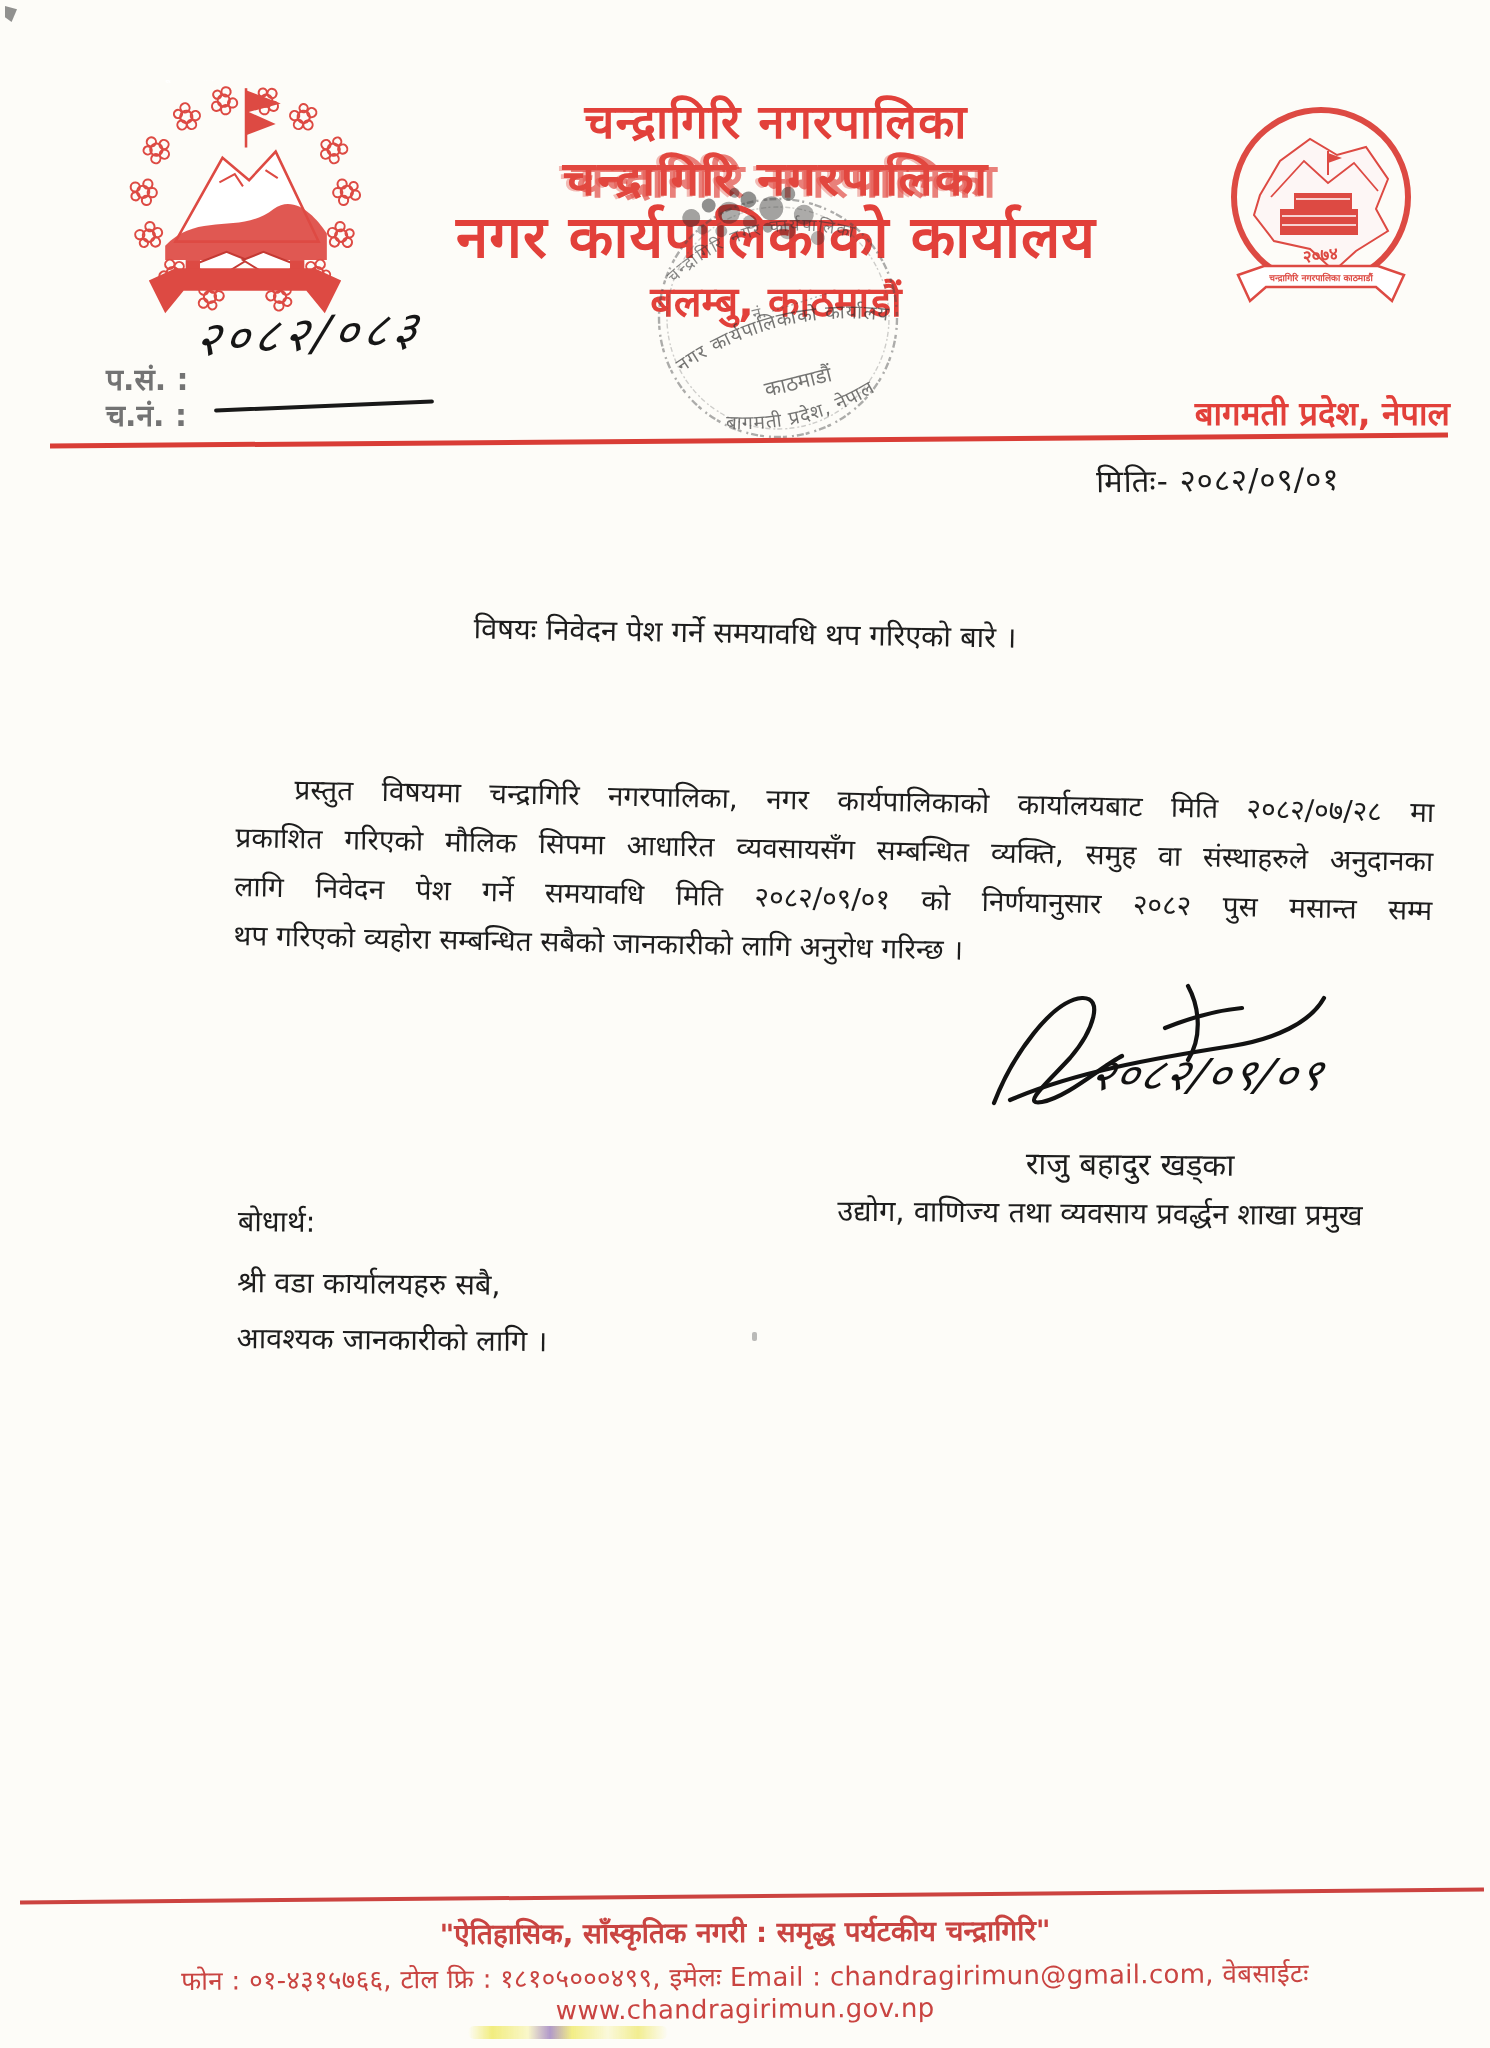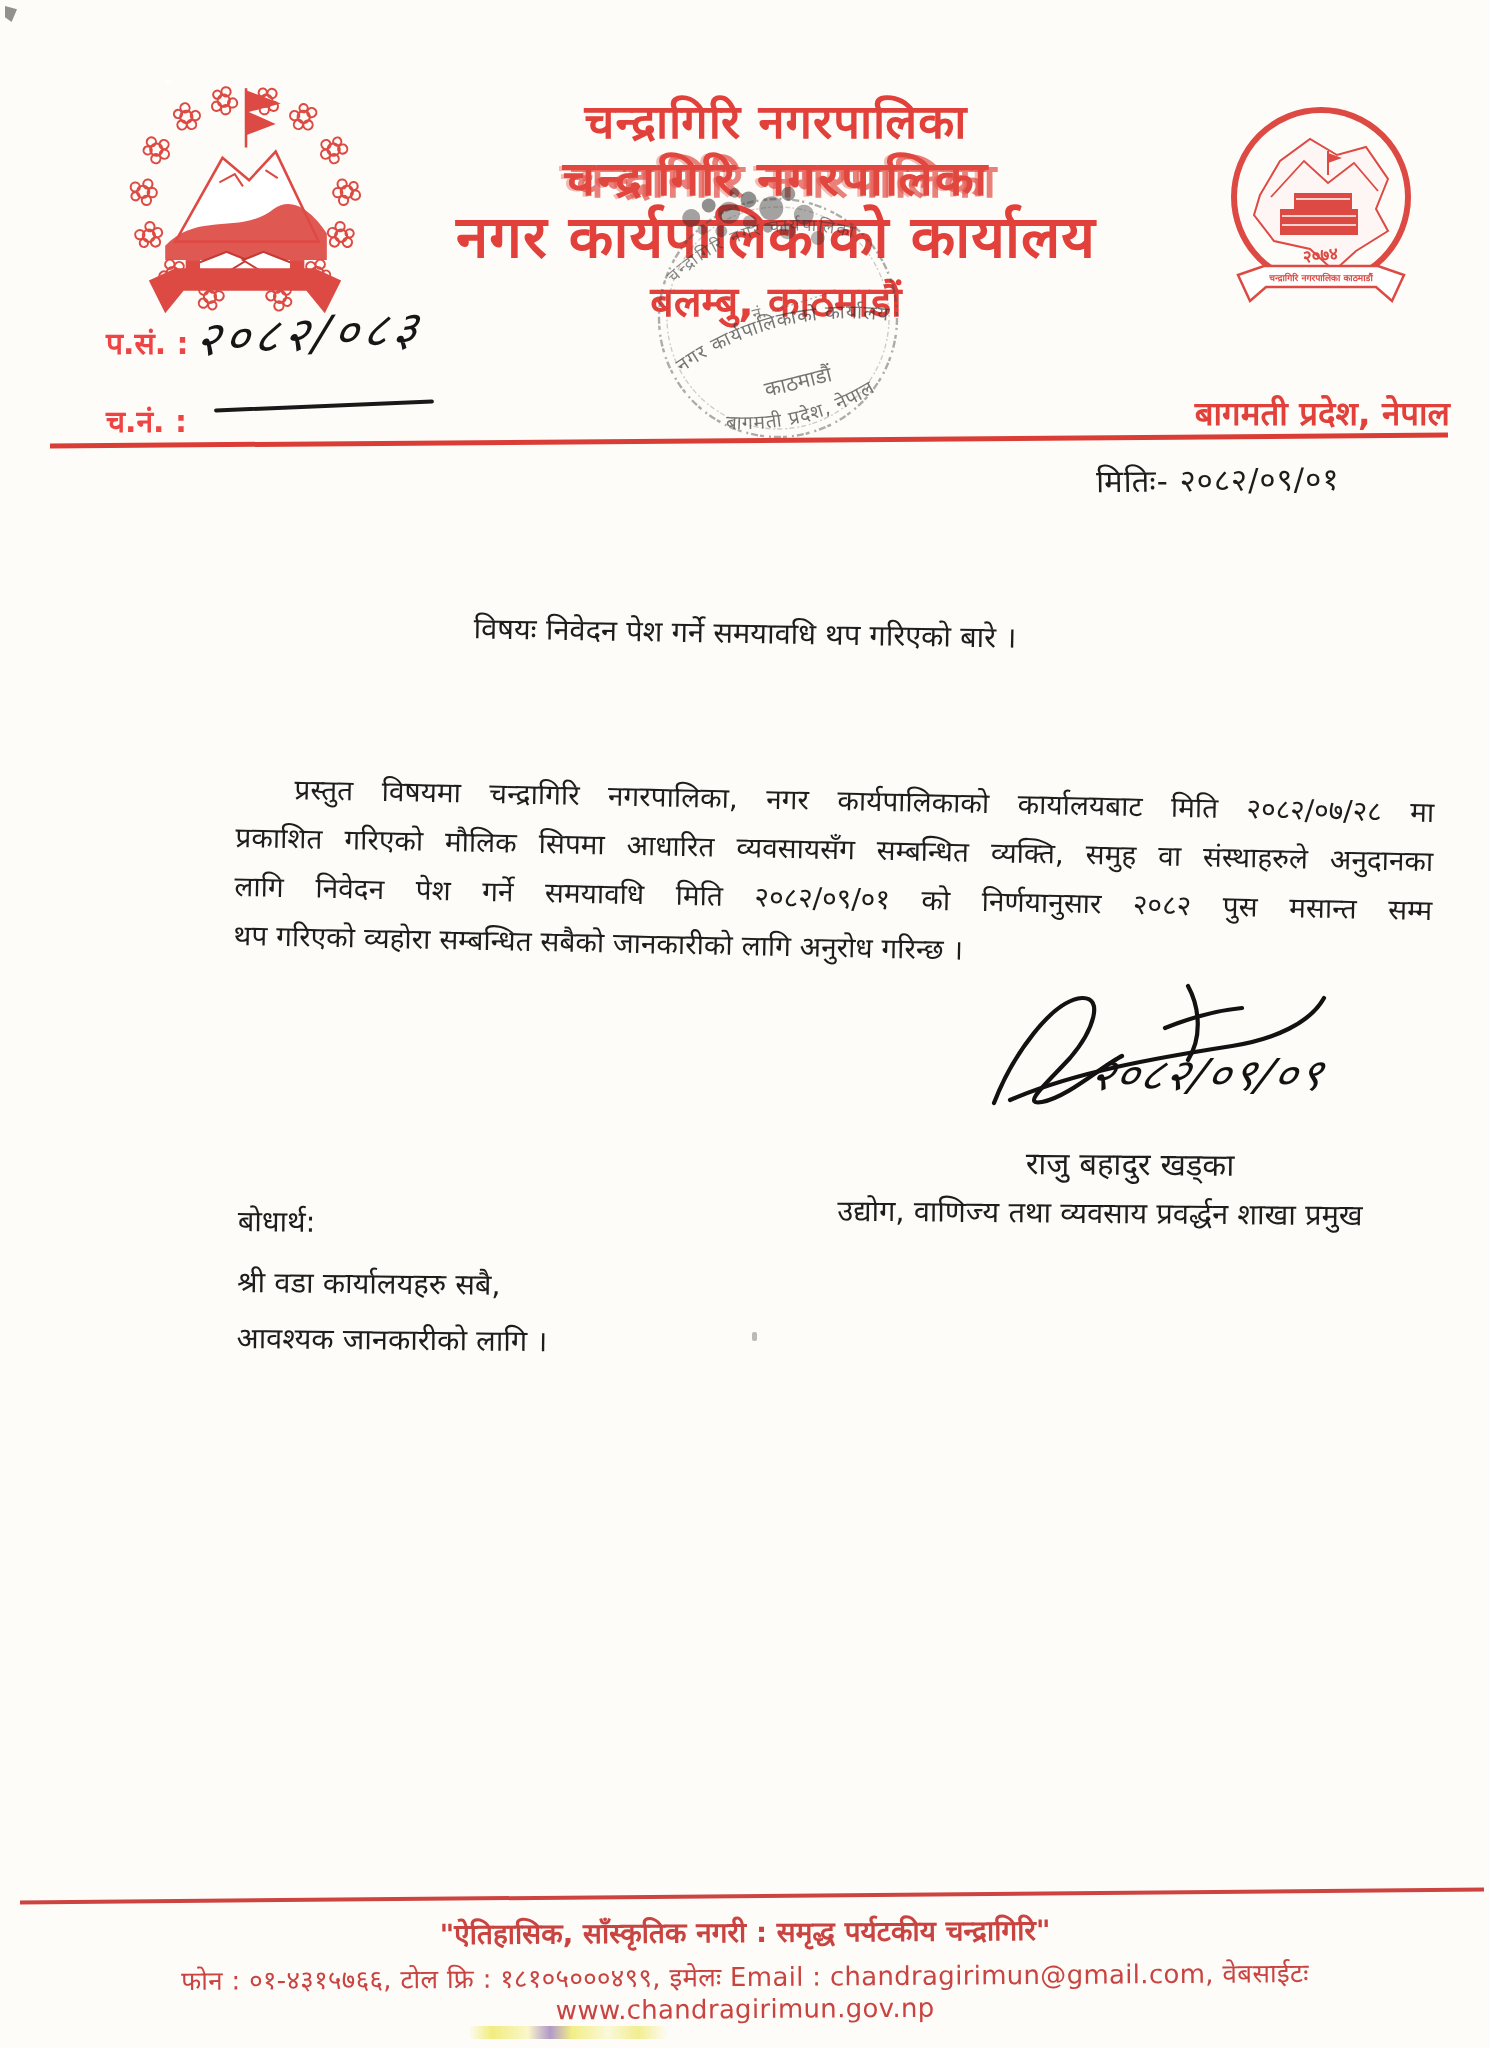--- a/index.html
+++ b/index.html
@@ -16,23 +16,23 @@
   .title-block{position:absolute; left:368px; top:96px; width:816px; text-align:center; color:#e2403a;}
   .muni-name{font-size:47px; font-weight:600; letter-spacing:1px; line-height:1.1;}
   .muni-ghost{
     font-size:51px; font-weight:800; letter-spacing:2px; line-height:1.05; margin-top:4px;
     color:#e2473f; filter:blur(.5px);
     text-shadow:9px 3px 0 rgba(222,62,54,.65), -3px 1px 0 rgba(222,62,54,.35);
     transform:scaleY(.92);
   }
   .office-name{font-size:58px; font-weight:800; letter-spacing:1px; margin-top:2px; line-height:1.05;}
   .place-name{font-size:41px; font-weight:700; margin-top:4px;}
-  .ref-row{position:absolute; left:106px; color:#ef4444; font-weight:700; font-size:30px;}
+  .ref-row{position:absolute; left:106px; color:#737373; font-weight:700; font-size:30px;margin-top:36px;}
   .ref-row.r1{top:322px;}
-  .ref-row.r2{top:400px;}
+  .ref-row.r2{top:358px;}
   .hand{
     position:absolute; left:196px; top:300px; font-size:47px; color:#161616;
     font-style:italic; letter-spacing:5px; transform:rotate(-3deg) skewX(-10deg);
     font-weight:500;
   }
   .hand-rule{position:absolute; left:214px; top:404px; width:220px; height:4px; background:#191919; border-radius:3px; transform:rotate(-2.4deg);}
   .province{position:absolute; left:1160px; top:390px; width:290px; font-size:33px; font-weight:800; color:#e2403a; text-align:right;}
   .red-rule{position:absolute; left:50px; top:438px; width:1398px; height:5px; background:#d93d36; transform:rotate(-.45deg);}
   .date-line{position:absolute; left:1096px; top:458px; font-size:31px; letter-spacing:1px; transform:rotate(-.6deg);}
   

